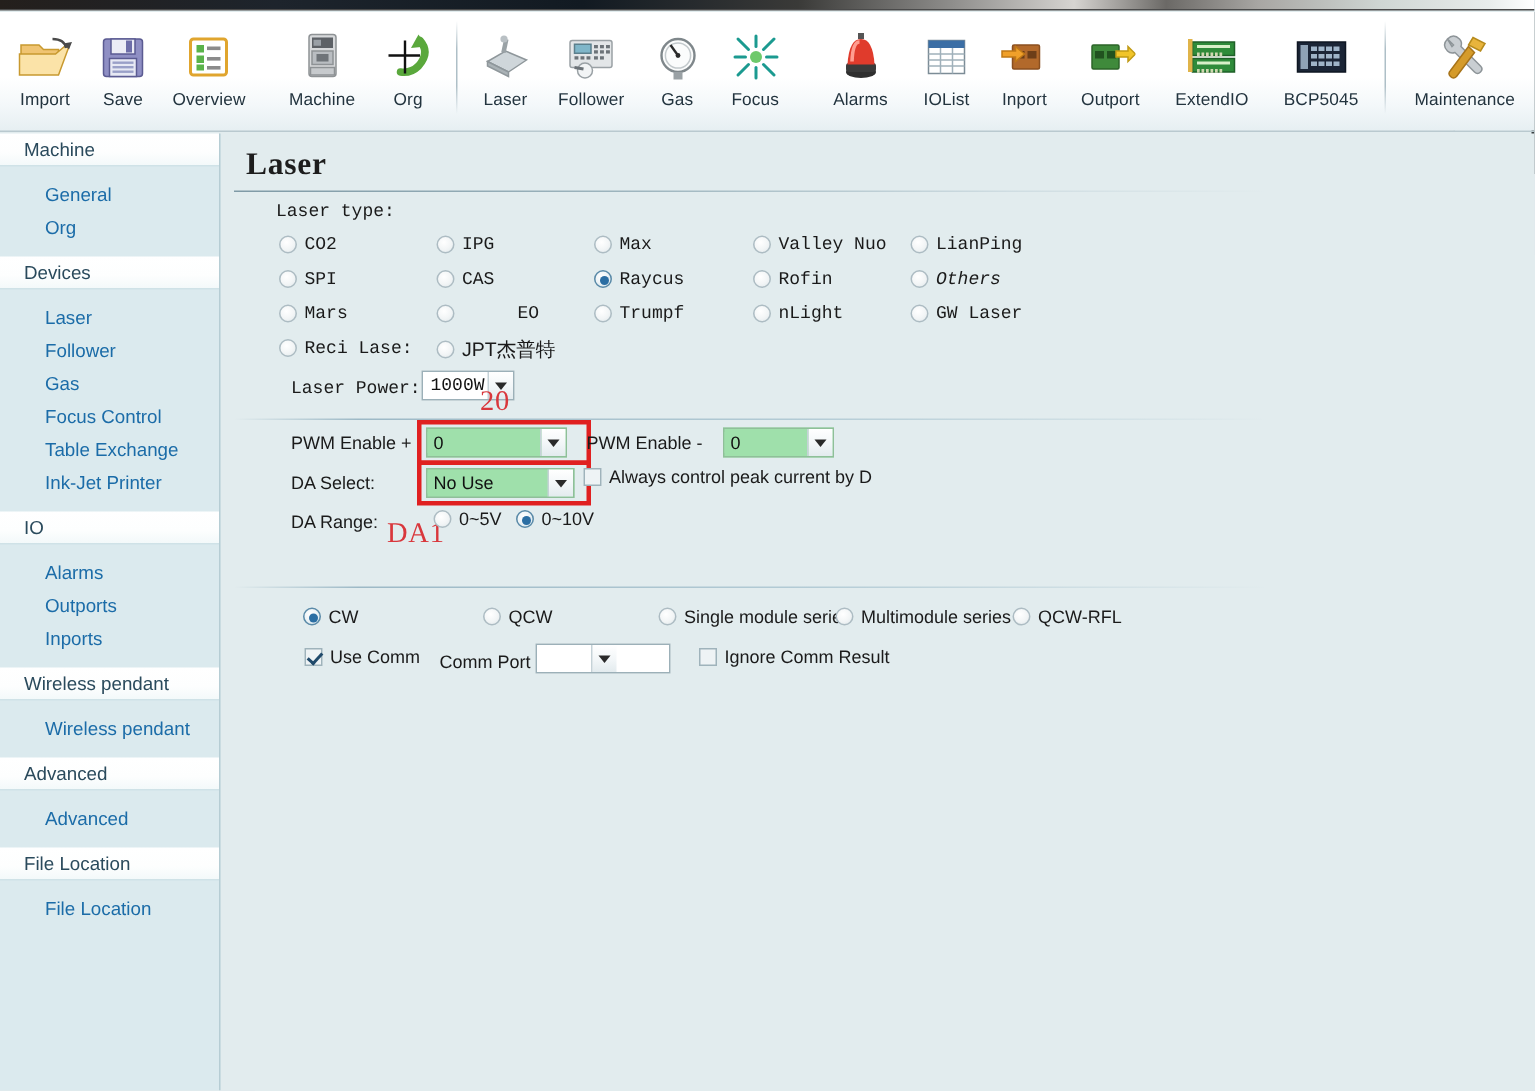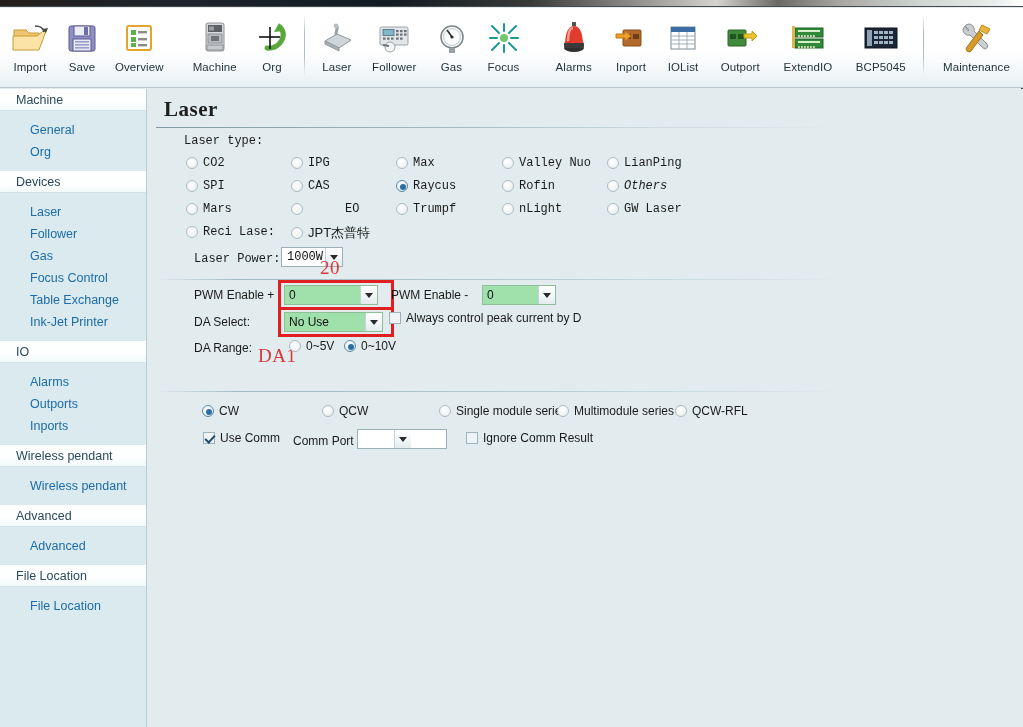--- a/index.html
+++ b/index.html
@@ -317,43 +317,43 @@
             <path d="M8 23 q1 -17 9 -17 q8 0 9 17z" fill="#e03b2c"></path>
             <path d="M11 21 q0.5 -13 5 -13" stroke="#ff9d90" stroke-width="2.4" fill="none"></path>
             <rect x="15" y="2" width="4" height="4" fill="#555"></rect>
           </svg>
         </span>
         <span class="lbl">Alarms</span>
       </div>
       <div class="tool">
         <span class="glyph">
           <svg width="34" height="34" viewBox="0 0 34 34">
-            <rect x="9" y="9" width="18" height="16" rx="1" fill="#b2692b" stroke="#8a4f1f"></rect>
-            <rect x="11" y="13" width="6" height="5" fill="#6d3e18"></rect>
-            <rect x="19" y="13" width="6" height="5" fill="#6d3e18"></rect>
-            <path d="M2 13 h9 v-3 l6 5 l-6 5 v-3 h-9z" fill="#f0a02a" stroke="#c07816"></path>
-          </svg>
-        </span>
-        <span class="lbl">Inport</span>
-      </div>
-      <div class="tool">
-        <span class="glyph">
-          <svg width="34" height="34" viewBox="0 0 34 34">
             <rect x="5" y="6" width="24" height="22" fill="#ffffff" stroke="#7c8c96"></rect>
             <rect x="5" y="6" width="24" height="5" fill="#3b6ea5"></rect>
             <g stroke="#9fb0ba">
                 <line x1="5" y1="15" x2="29" y2="15"></line>
                 <line x1="5" y1="19" x2="29" y2="19"></line>
               <line x1="5" y1="23" x2="29" y2="23"></line>
                 <line x1="13" y1="11" x2="13" y2="28"></line>
                 <line x1="21" y1="11" x2="21" y2="28"></line>
               </g>
           </svg>
         </span>
         <span class="lbl">IOList</span>
+      </div>
+      <div class="tool">
+        <span class="glyph">
+          <svg width="34" height="34" viewBox="0 0 34 34">
+            <rect x="9" y="9" width="18" height="16" rx="1" fill="#b2692b" stroke="#8a4f1f"></rect>
+            <rect x="11" y="13" width="6" height="5" fill="#6d3e18"></rect>
+            <rect x="19" y="13" width="6" height="5" fill="#6d3e18"></rect>
+            <path d="M2 13 h9 v-3 l6 5 l-6 5 v-3 h-9z" fill="#f0a02a" stroke="#c07816"></path>
+          </svg>
+        </span>
+        <span class="lbl">Inport</span>
       </div>
       <div class="tool wide2">
         <span class="glyph">
           <svg width="34" height="34" viewBox="0 0 34 34">
             <rect x="5" y="9" width="18" height="16" rx="1" fill="#3f8a3b" stroke="#2c6429"></rect>
             <rect x="7" y="13" width="6" height="5" fill="#21521f"></rect>
             <rect x="15" y="13" width="6" height="5" fill="#21521f"></rect>
             <path d="M21 13 h8 v-3 l5 5 l-5 5 v-3 h-8z" fill="#f0c42a" stroke="#c09a16"></path>
           </svg>
         </span>

